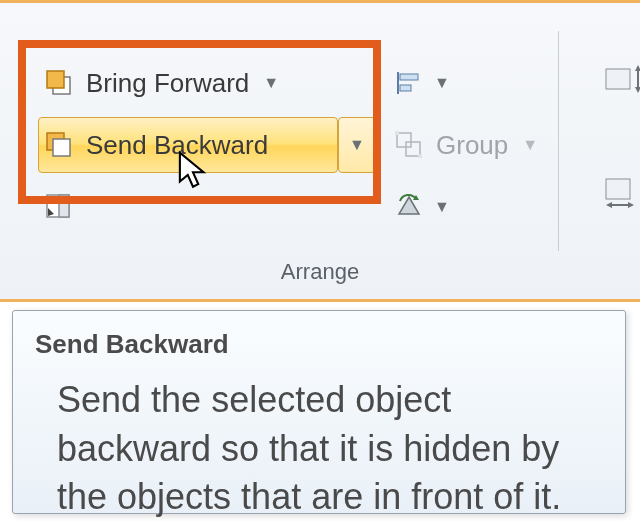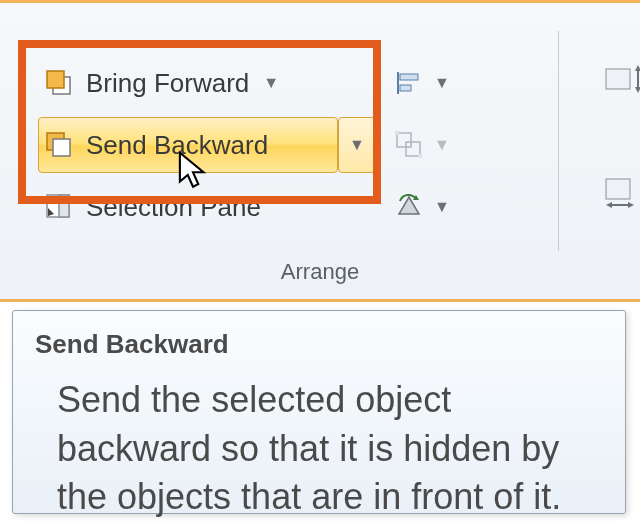--- a/index.html
+++ b/index.html
@@ -160,21 +160,20 @@
     </div>
 
     <div class="cmd" style="left:16px; top:130px; z-index:5;">
       <span class="icon-box">
         <svg width="30" height="30" viewBox="0 0 30 30">
           <rect x="3" y="3" width="22" height="22" fill="#fff" stroke="#8a8f95" stroke-width="1.5"></rect>
           <rect x="15" y="3" width="10" height="22" fill="#dfe5ea" stroke="#8a8f95" stroke-width="1.5"></rect>
           <path d="M4 16 L10 22 L4 24 Z" fill="#444"></path>
         </svg>
       </span>
-      <span class="lbl">Selection Pane</span>
     </div>
 
     <div class="cmd" style="left:366px; top:6px; z-index:5;">
       <span class="icon-box">
         <svg width="30" height="30" viewBox="0 0 30 30">
           <line x1="4" y1="4" x2="4" y2="26" stroke="#5a7ea8" stroke-width="2"></line>
           <rect x="6" y="6" width="18" height="6" fill="#cfe0f1" stroke="#5a7ea8"></rect>
           <rect x="6" y="17" width="11" height="6" fill="#cfe0f1" stroke="#5a7ea8"></rect>
         </svg>
       </span>
@@ -183,20 +182,21 @@
 
     <div class="cmd disabled" style="left:366px; top:68px; z-index:5;">
       <span class="icon-box">
         <svg width="30" height="30" viewBox="0 0 30 30">
           <rect x="3" y="3" width="14" height="14" fill="none" stroke="#b0b6bc" stroke-width="1.5"></rect>
           <rect x="12" y="12" width="14" height="14" fill="none" stroke="#b0b6bc" stroke-width="1.5"></rect>
           <rect x="1" y="1" width="4" height="4" fill="#dfe3e7"></rect>
           <rect x="24" y="24" width="4" height="4" fill="#dfe3e7"></rect>
         </svg>
       </span>
+      <span class="lbl">Group</span>
       <span class="arrow">▼</span>
     </div>
 
     <div class="cmd" style="left:366px; top:130px; z-index:5;">
       <span class="icon-box">
         <svg width="30" height="30" viewBox="0 0 30 30">
           <path d="M15 5 L25 22 L5 22 Z" fill="#cfd6dc" stroke="#6b7278" stroke-width="1.5"></path>
           <path d="M6 9 A9 9 0 0 1 22 7" fill="none" stroke="#3a7d3a" stroke-width="2"></path>
           <path d="M22 3 L25 8 L19 8 Z" fill="#3a7d3a"></path>
         </svg>

